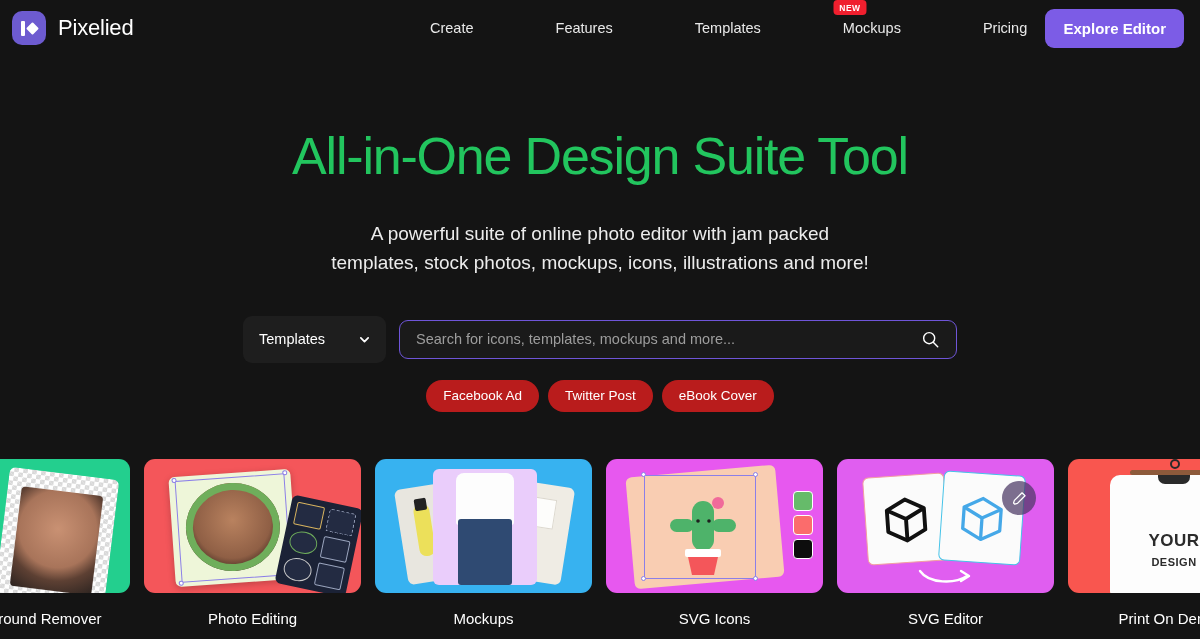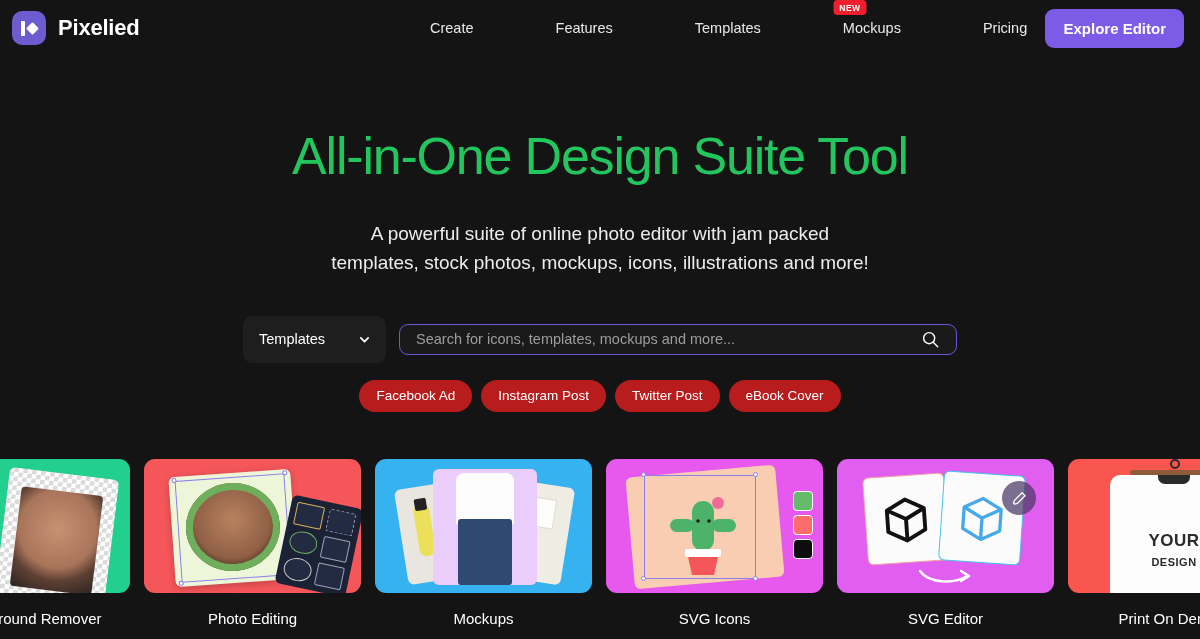--- a/index.html
+++ b/index.html
@@ -29,21 +29,21 @@
     width:4px; height:15px; background:#fff; border-radius:1px;
     position:absolute; left:9px; top:9.5px;
   }
   .logo-diamond {
     width:9px; height:9px; background:#fff;
     transform:rotate(45deg);
     position:absolute; left:16px; top:12.5px;
     border-radius:1px;
   }
   .brand-name {
-    color:#fff; font-size:22px; font-weight:bold; letter-spacing:-0.2px;
+    color:#fff; font-size:22px; font-weight:normal; letter-spacing:-0.2px;
   }
 
   .nav {
     display:flex; align-items:center; gap:38px;
     position:absolute; left:386px; top:0; height:56px;
   }
   .nav-item {
     color:#e9e9e9; font-size:14.5px; position:relative;
     cursor:pointer; white-space:nowrap;padding-left:44px;
   }
@@ -82,21 +82,21 @@
   }
   .dropdown {
     width:143px; height:47px; border-radius:9px;
     background:#1e1e1e;
     display:flex; align-items:center; justify-content:space-between;
     padding:0 16px; cursor:pointer;
   }
   .dropdown span { color:#fff; font-size:14.5px; }
   .chev { width:11px; height:11px; }
   .search-box {
-    width:558px; height:31px; border-radius:9px;
+    width:558px; height:39px; border-radius:9px;
     background:#1a1a1a; border:1.6px solid #6f55d8;
     display:flex; align-items:center; padding:0 16px;
   }
   .search-box input {
     flex:1; background:transparent; border:none; outline:none;
     color:#fff; font-size:14.5px;
     font-family:"Liberation Sans", sans-serif;
   }
   .search-box input::placeholder { color:#9d9d9d; }
   .search-ico { width:19px; height:19px; cursor:pointer; flex:0 0 auto; }
@@ -206,21 +206,20 @@
       <input type="text" placeholder="Search for icons, templates, mockups and more..." style="">
       <svg class="search-ico" viewBox="0 0 20 20">
         <circle cx="8.6" cy="8.6" r="5.8" stroke="#ffffff" stroke-width="1.5" fill="none"></circle>
         <line x1="12.9" y1="12.9" x2="17.6" y2="17.6" stroke="#ffffff" stroke-width="1.5" stroke-linecap="round"></line>
       </svg>
     </div>
   </div>
 
   <div class="chips">
     <div class="chip">Facebook Ad</div>
-    <div class="chip">Instagram Post</div>
     <div class="chip">Twitter Post</div>
     <div class="chip">eBook Cover</div>
   </div>
 </div>
 
 <div class="carousel">
 
   <div class="cardwrap" style="margin-left:-72px;">
     <div class="card" style="width:202px;background:#23cf8e;">
 

